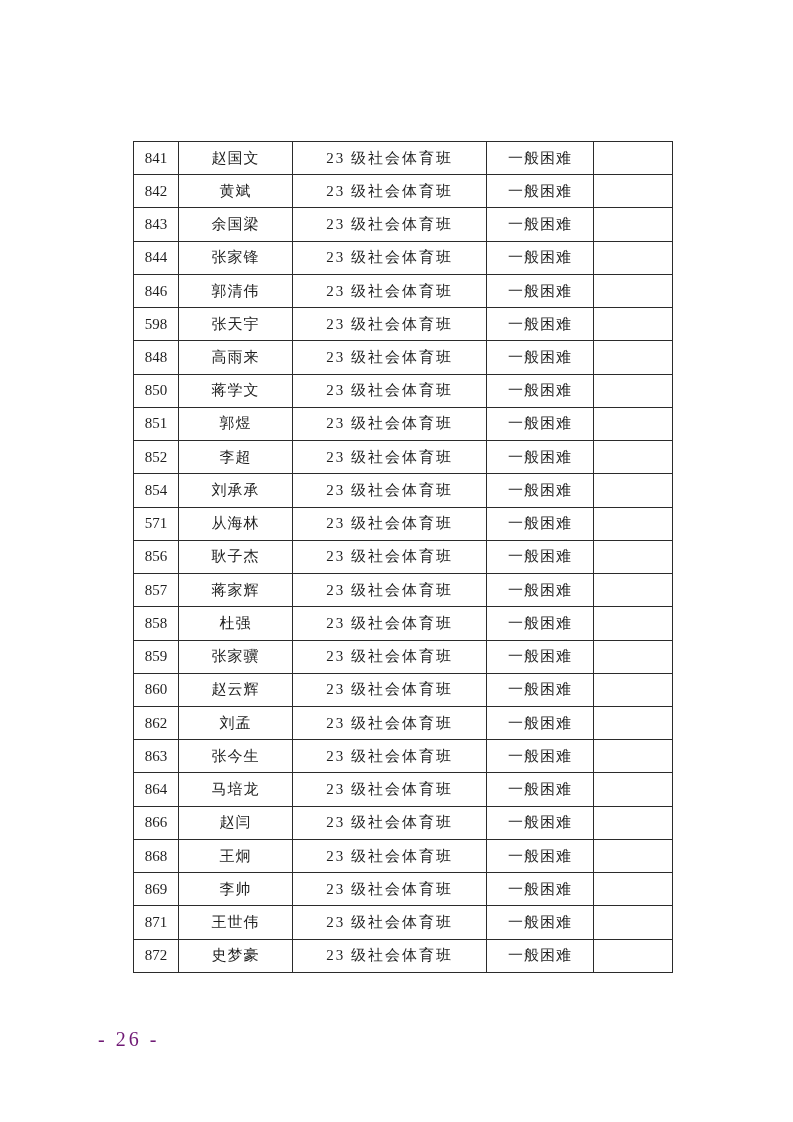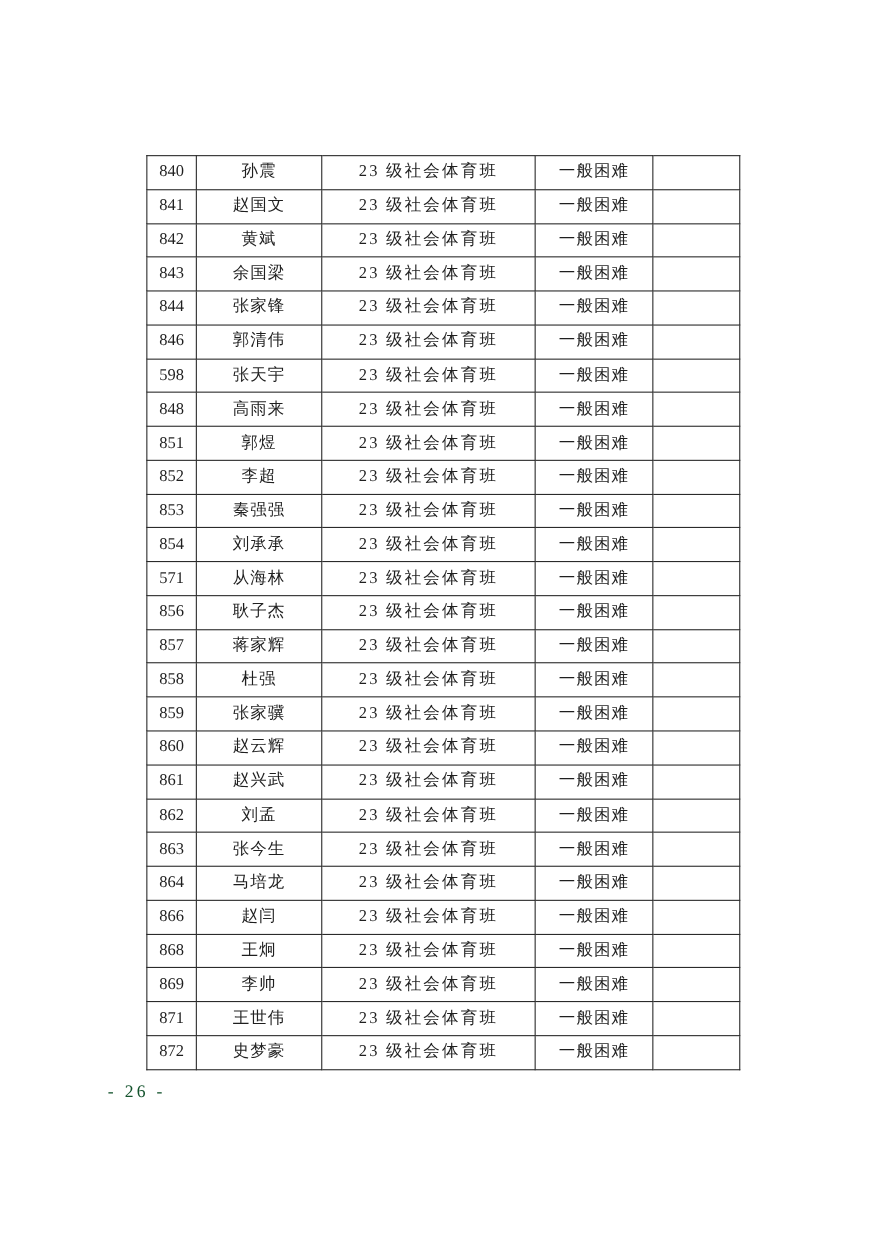--- a/index.html
+++ b/index.html
@@ -35,48 +35,41 @@
     white-space: nowrap;
     overflow: hidden;
     color: #1f1f1f;
   }
   .doc-table td.cell-name { letter-spacing: 1px; }
   .doc-table td.cell-class { letter-spacing: 2px; }
   .doc-table td.cell-difficulty { letter-spacing: 1px; }
   .page-number {
     position: absolute;
     left: 98px;
-    top: 984px;
-    font-size: 16px;
+    top: 1028px;
+    font-size: 20px;
     letter-spacing: 3px;
-    color: #14532d;
+    color: #701a75;
   }
 </style>
 </head>
 <body>
 
 <div class="page">
 
   <table class="doc-table">
     <colgroup>
       <col style="width:45px">
       <col style="width:114px">
       <col style="width:194px">
       <col style="width:107px">
       <col style="width:79px">
     </colgroup>
     <tbody id="table-body">
         <tr>
-    <td class="cell-index">840</td>
-    <td class="cell-name">孙震</td>
-    <td class="cell-class">23 级社会体育班</td>
-    <td class="cell-difficulty">一般困难</td>
-    <td class="cell-note"></td>
-  </tr>
-        <tr>
     <td class="cell-index">841</td>
     <td class="cell-name">赵国文</td>
     <td class="cell-class">23 级社会体育班</td>
     <td class="cell-difficulty">一般困难</td>
     <td class="cell-note"></td>
   </tr>
         <tr>
     <td class="cell-index">842</td>
     <td class="cell-name">黄斌</td>
     <td class="cell-class">23 级社会体育班</td>
@@ -112,41 +105,41 @@
     <td class="cell-note"></td>
   </tr>
         <tr>
     <td class="cell-index">848</td>
     <td class="cell-name">高雨来</td>
     <td class="cell-class">23 级社会体育班</td>
     <td class="cell-difficulty">一般困难</td>
     <td class="cell-note"></td>
   </tr>
         <tr>
+    <td class="cell-index">850</td>
+    <td class="cell-name">蒋学文</td>
+    <td class="cell-class">23 级社会体育班</td>
+    <td class="cell-difficulty">一般困难</td>
+    <td class="cell-note"></td>
+  </tr>
+        <tr>
     <td class="cell-index">851</td>
     <td class="cell-name">郭煜</td>
     <td class="cell-class">23 级社会体育班</td>
     <td class="cell-difficulty">一般困难</td>
     <td class="cell-note"></td>
   </tr>
         <tr>
     <td class="cell-index">852</td>
     <td class="cell-name">李超</td>
     <td class="cell-class">23 级社会体育班</td>
     <td class="cell-difficulty">一般困难</td>
     <td class="cell-note"></td>
   </tr>
         <tr>
-    <td class="cell-index">853</td>
-    <td class="cell-name">秦强强</td>
-    <td class="cell-class">23 级社会体育班</td>
-    <td class="cell-difficulty">一般困难</td>
-    <td class="cell-note"></td>
-  </tr>
-        <tr>
     <td class="cell-index">854</td>
     <td class="cell-name">刘承承</td>
     <td class="cell-class">23 级社会体育班</td>
     <td class="cell-difficulty">一般困难</td>
     <td class="cell-note"></td>
   </tr>
         <tr>
     <td class="cell-index">571</td>
     <td class="cell-name">从海林</td>
     <td class="cell-class">23 级社会体育班</td>
@@ -182,27 +175,20 @@
     <td class="cell-note"></td>
   </tr>
         <tr>
     <td class="cell-index">860</td>
     <td class="cell-name">赵云辉</td>
     <td class="cell-class">23 级社会体育班</td>
     <td class="cell-difficulty">一般困难</td>
     <td class="cell-note"></td>
   </tr>
         <tr>
-    <td class="cell-index">861</td>
-    <td class="cell-name">赵兴武</td>
-    <td class="cell-class">23 级社会体育班</td>
-    <td class="cell-difficulty">一般困难</td>
-    <td class="cell-note"></td>
-  </tr>
-        <tr>
     <td class="cell-index">862</td>
     <td class="cell-name">刘孟</td>
     <td class="cell-class">23 级社会体育班</td>
     <td class="cell-difficulty">一般困难</td>
     <td class="cell-note"></td>
   </tr>
         <tr>
     <td class="cell-index">863</td>
     <td class="cell-name">张今生</td>
     <td class="cell-class">23 级社会体育班</td>

